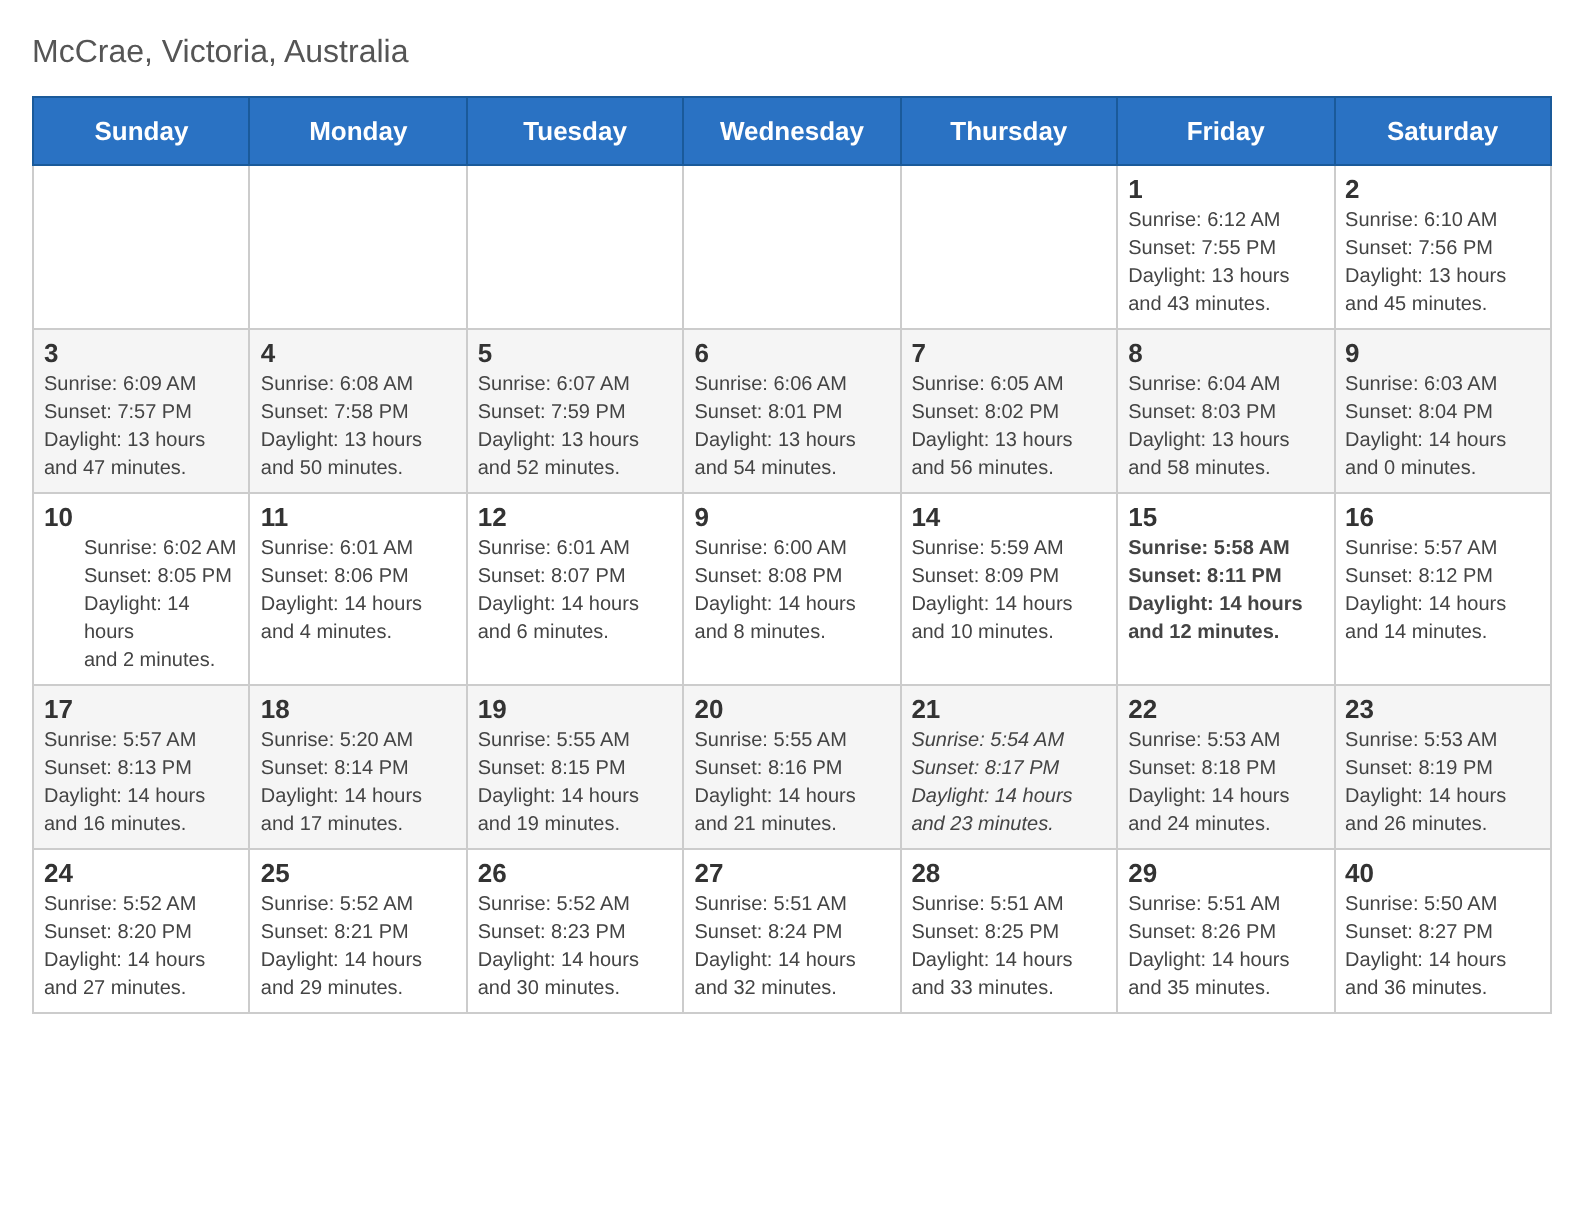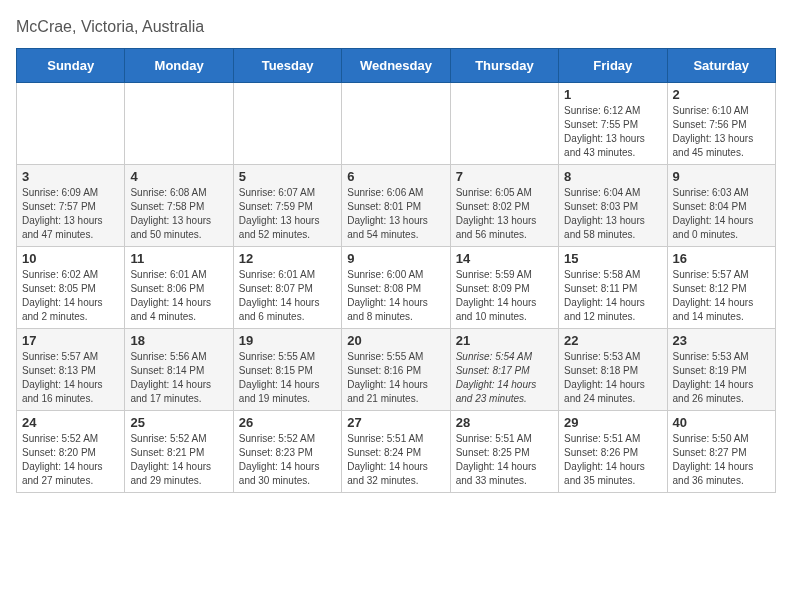--- a/index.html
+++ b/index.html
@@ -178,21 +178,21 @@
           <span class="day-number">9</span>
           <div class="day-info" style="white-space: pre-line;">Sunrise: 6:03 AM
 Sunset: 8:04 PM
 Daylight: 14 hours
 and 0 minutes.</div>
         </td>
       </tr>
       <tr>
         <td>
           <span class="day-number">10</span>
-          <div class="day-info" style="white-space: pre-line;">Sunrise: 6:02 AM
+          <div class="day-info" style="white-space: pre-line; margin-left: 20px;">Sunrise: 6:02 AM
 Sunset: 8:05 PM
 Daylight: 14 hours
 and 2 minutes.</div>
         </td>
         <td>
           <span class="day-number">11</span>
           <div class="day-info" style="white-space: pre-line;">Sunrise: 6:01 AM
 Sunset: 8:06 PM
 Daylight: 14 hours
 and 4 minutes.</div>
@@ -213,21 +213,21 @@
         </td>
         <td>
           <span class="day-number">14</span>
           <div class="day-info" style="white-space: pre-line;">Sunrise: 5:59 AM
 Sunset: 8:09 PM
 Daylight: 14 hours
 and 10 minutes.</div>
         </td>
         <td>
           <span class="day-number">15</span>
-          <div class="day-info" style="white-space: pre-line;">Sunrise: 5:58 AM
+          <div class="day-info" style="white-space: pre-line; font-weight: bold;">Sunrise: 5:58 AM
 Sunset: 8:11 PM
 Daylight: 14 hours
 and 12 minutes.</div>
         </td>
         <td>
           <span class="day-number">16</span>
           <div class="day-info" style="white-space: pre-line;">Sunrise: 5:57 AM
 Sunset: 8:12 PM
 Daylight: 14 hours
 and 14 minutes.</div>
@@ -236,21 +236,21 @@
       <tr>
         <td>
           <span class="day-number">17</span>
           <div class="day-info" style="white-space: pre-line;">Sunrise: 5:57 AM
 Sunset: 8:13 PM
 Daylight: 14 hours
 and 16 minutes.</div>
         </td>
         <td>
           <span class="day-number">18</span>
-          <div class="day-info" style="white-space: pre-line;">Sunrise: 5:56 AM
+          <div class="day-info" style="white-space: pre-line;">Sunrise: 5:20 AM
 Sunset: 8:14 PM
 Daylight: 14 hours
 and 17 minutes.</div>
         </td>
         <td>
           <span class="day-number">19</span>
           <div class="day-info" style="white-space: pre-line;">Sunrise: 5:55 AM
 Sunset: 8:15 PM
 Daylight: 14 hours
 and 19 minutes.</div>

